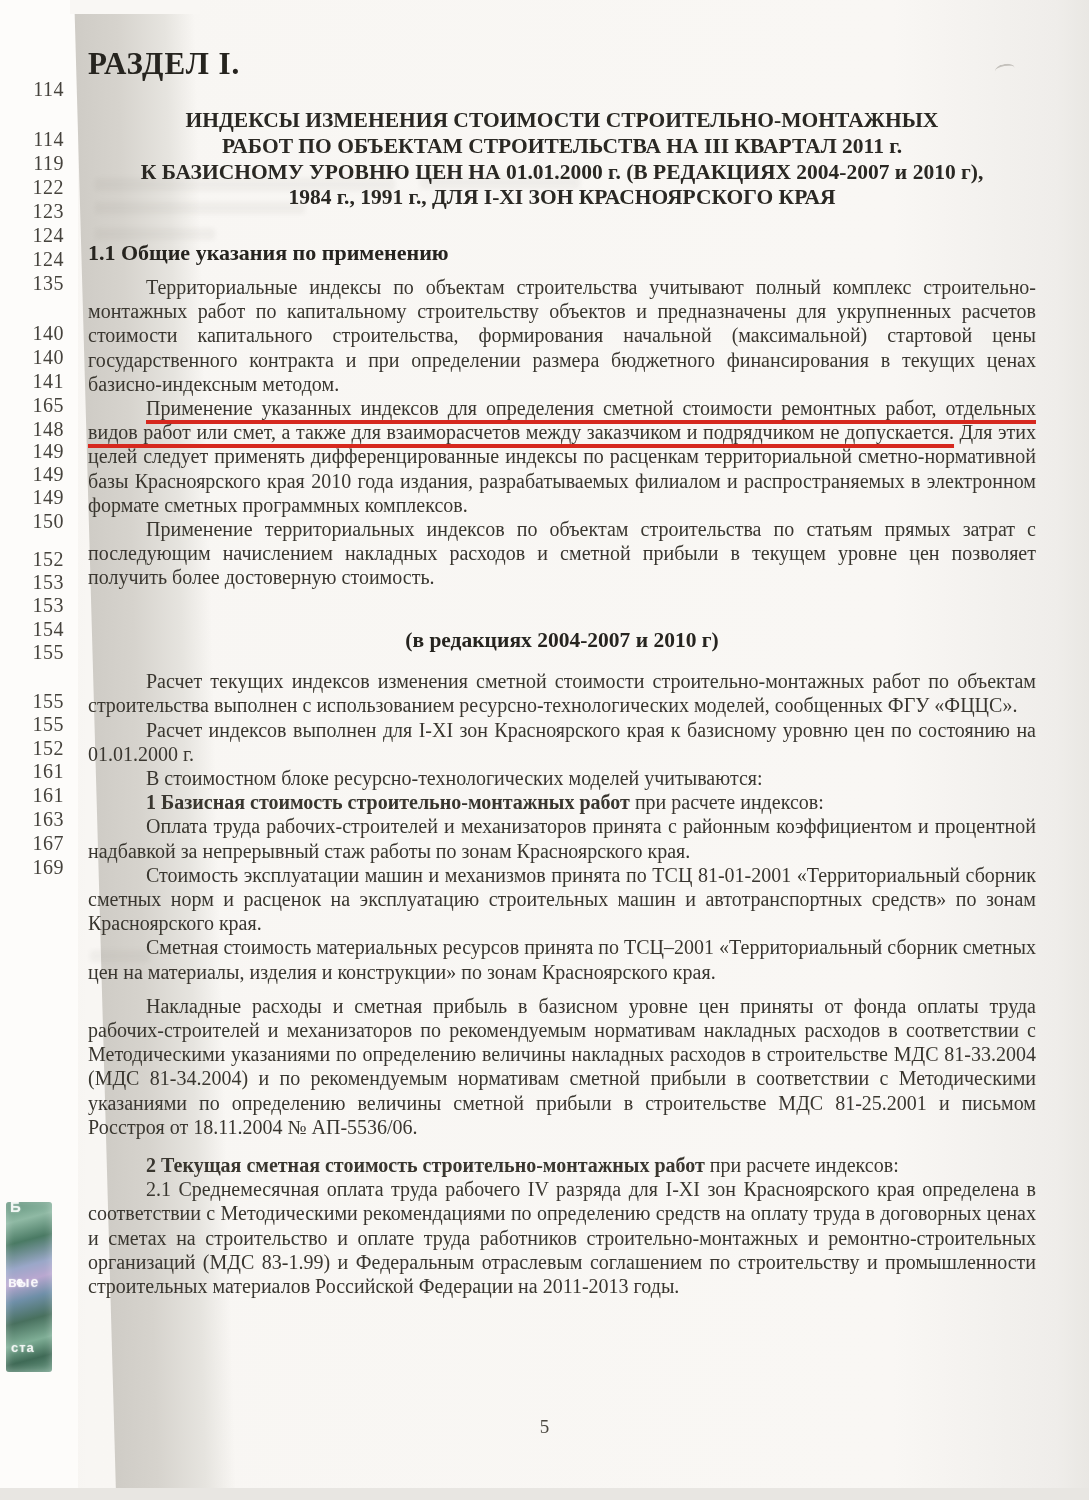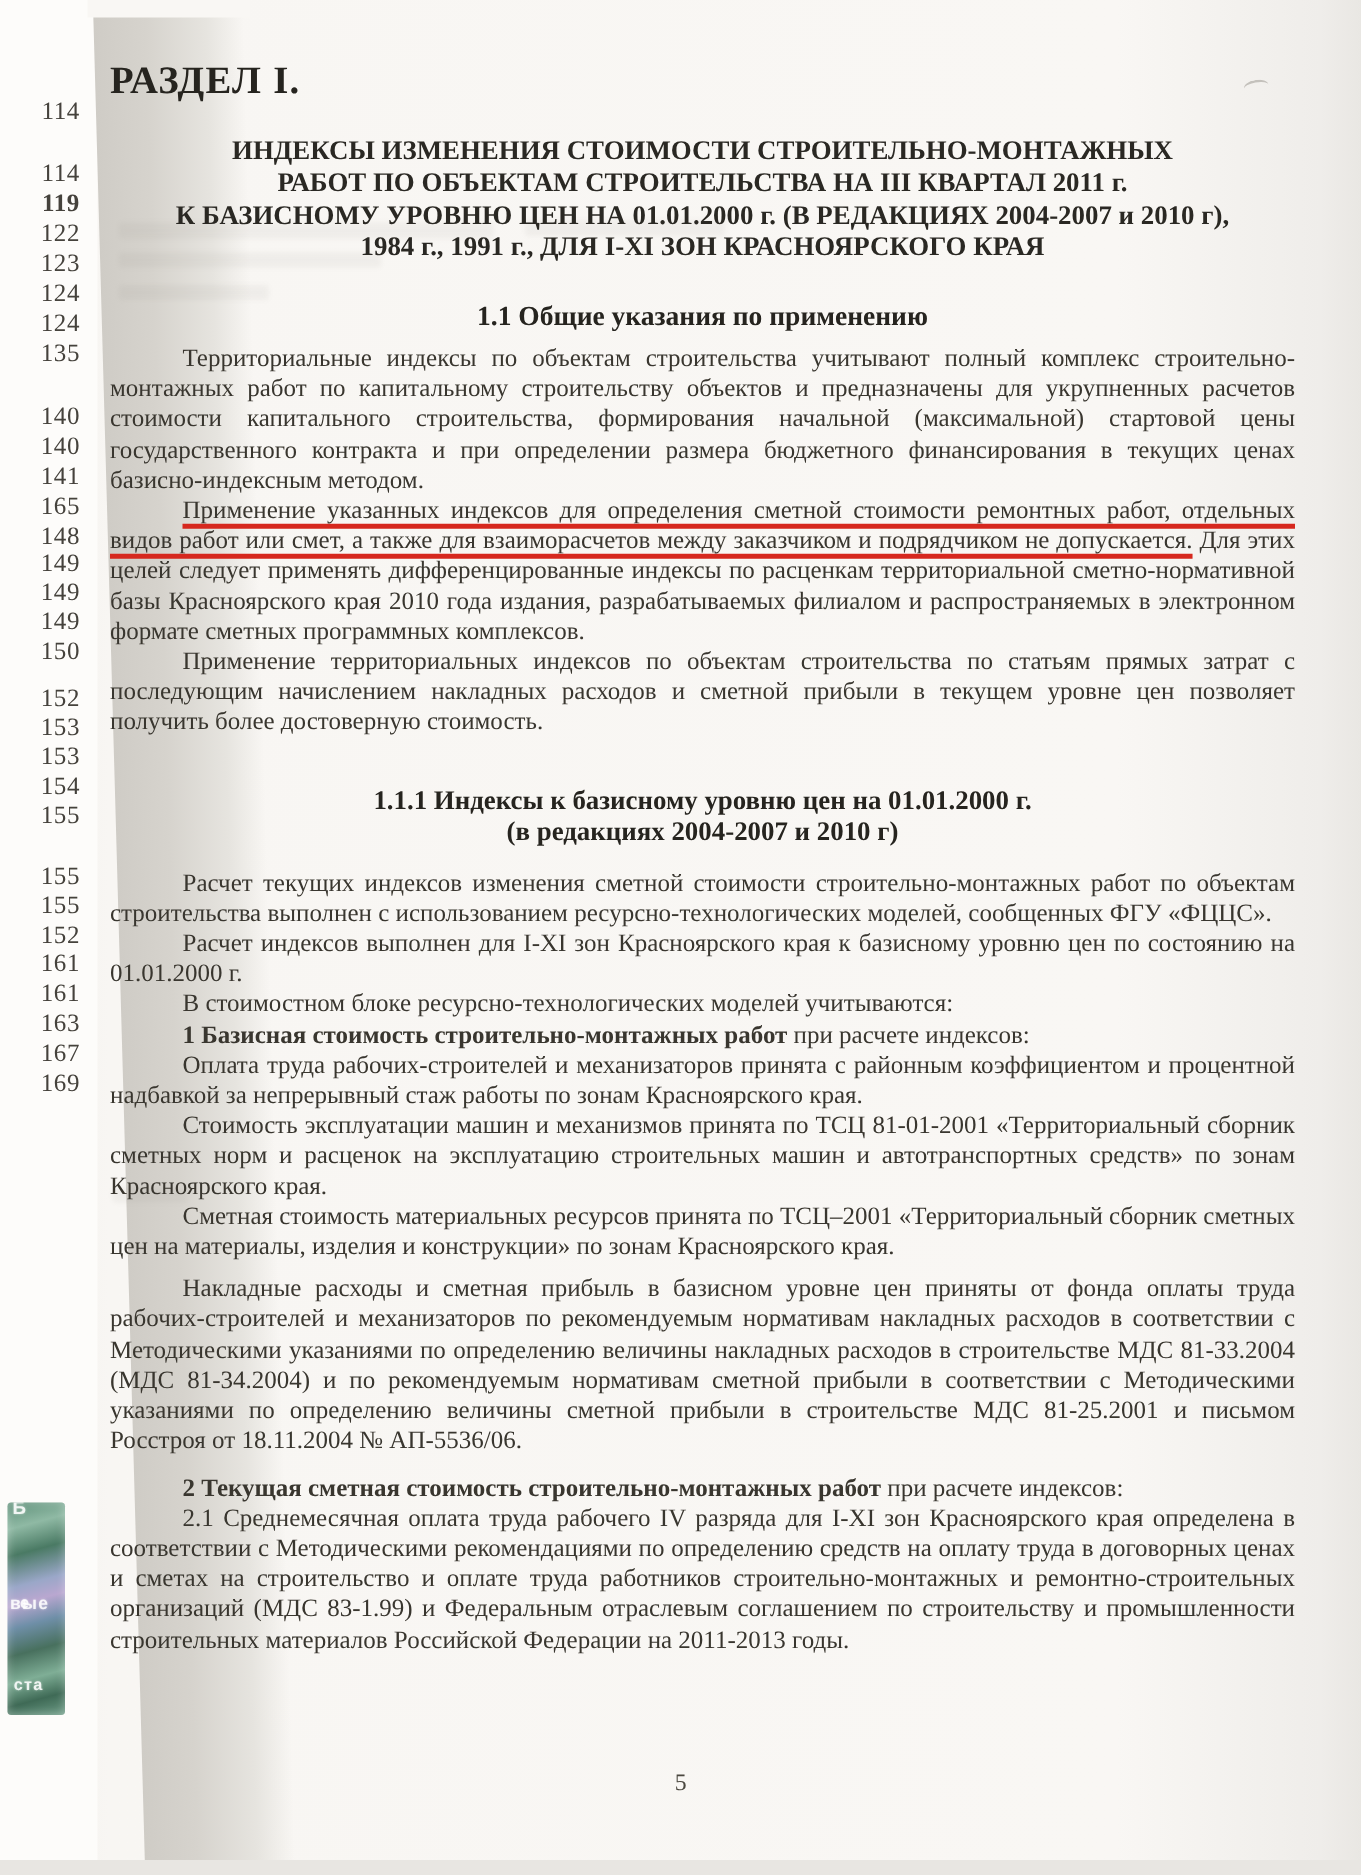--- a/index.html
+++ b/index.html
@@ -23,21 +23,21 @@
     position:absolute;right:8px;font-size:20px;color:#45423c;letter-spacing:.5px;
     font-family:"Liberation Serif","DejaVu Serif",serif;
   }
   
   .ghost{position:absolute;background:#8a867e;opacity:.08;filter:blur(2px);border-radius:3px;}
   .squiggle{position:absolute;left:995px;top:64px;width:20px;height:9px;border-top:2px solid #b9b6b0;border-radius:50%;transform:rotate(-10deg);opacity:.8;}
   
   .content{position:absolute;left:88px;top:0;width:948px;}
   .h-razdel{position:absolute;top:46px;width:100%;text-align:left;font-size:31px;font-weight:bold;color:#26241f;letter-spacing:1px;}
   .doc-title{position:absolute;top:108px;width:100%;text-align:center;font-size:21.5px;line-height:25.8px;font-weight:bold;color:#2a2823;}
-  .h-11{position:absolute;top:240px;width:100%;text-align:center;font-size:22px;font-weight:bold;color:#26241f;}
+  .h-11{position:absolute;top:240px;width:100%;font-size:22px;font-weight:bold;color:#26241f;}
   .flow{position:absolute;top:275px;width:100%;font-size:20px;line-height:24.2px;text-align:justify;}
   .flow p{margin:0;text-indent:58px;}
   .h-111{margin:38px 0 16px 0;text-align:center;text-indent:0 !important;font-size:21.5px;line-height:25.5px;font-weight:bold;color:#26241f;}
   .b{font-weight:bold;}
   .ru{
     text-decoration:underline;
     text-decoration-color:#d6281e;
     text-decoration-thickness:4px;
     text-underline-offset:5px;
     text-decoration-skip-ink:none;
@@ -70,21 +70,21 @@
   <div class="ghost" style="left:95px;top:178px;width:300px;height:13px;"></div>
   <div class="ghost" style="left:420px;top:176px;width:160px;height:13px;"></div>
   <div class="ghost" style="left:95px;top:202px;width:210px;height:12px;"></div>
   <div class="ghost" style="left:95px;top:228px;width:120px;height:12px;"></div>
   <div class="ghost" style="left:90px;top:950px;width:60px;height:12px;"></div>
   <div class="squiggle"></div>
 
   <div class="margin-numbers">
       <div class="margin-num" style="top: 78px;">114</div>
       <div class="margin-num" style="top: 128px;">114</div>
-      <div class="margin-num" style="top: 152px; font-weight: bold;">119</div>
+      <div class="margin-num" style="top: 152px;">119</div>
       <div class="margin-num" style="top: 176px;">122</div>
       <div class="margin-num" style="top: 200px;">123</div>
       <div class="margin-num" style="top: 224px;">124</div>
       <div class="margin-num" style="top: 248px;">124</div>
       <div class="margin-num" style="top: 272px;">135</div>
       <div class="margin-num" style="top: 322px;">140</div>
       <div class="margin-num" style="top: 346px;">140</div>
       <div class="margin-num" style="top: 370px;">141</div>
       <div class="margin-num" style="top: 394px;">165</div>
       <div class="margin-num" style="top: 418px;">148</div>
@@ -122,21 +122,20 @@
 
     <div class="flow">
 
       <p>Территориальные индексы по объектам строительства учитывают полный комплекс строительно-монтажных работ по капитальному строительству объектов и предназначены для укрупненных расчетов стоимости капитального строительства, формирования начальной (максимальной) стартовой цены государственного контракта и при определении размера бюджетного финансирования в текущих ценах базисно-индексным методом.</p>
 
       <p><span class="ru">Применение указанных индексов для определения сметной стоимости ремонтных работ, отдельных видов работ или смет, а также для взаиморасчетов между заказчиком и подрядчиком не допускается.</span><span> Для этих целей следует применять дифференцированные индексы по расценкам территориальной сметно-нормативной базы Красноярского края 2010 года издания, разрабатываемых филиалом и распространяемых в электронном формате сметных программных комплексов.</span></p>
 
       <p>Применение территориальных индексов по объектам строительства по статьям прямых затрат с последующим начислением накладных расходов и сметной прибыли в текущем уровне цен позволяет получить более достоверную стоимость.</p>
 
       <div class="h-111">
-        <div>1.1.1 Индексы к базисному уровню цен на 01.01.2000 г.</div>
         <div>(в редакциях 2004-2007 и 2010 г)</div>
       </div>
 
       <p>Расчет текущих индексов изменения сметной стоимости строительно-монтажных работ по объектам строительства выполнен с использованием ресурсно-технологических моделей, сообщенных ФГУ «ФЦЦС».</p>
 
       <p>Расчет индексов выполнен для I-XI зон Красноярского края к базисному уровню цен по состоянию на 01.01.2000 г.</p>
 
       <p>В стоимостном блоке ресурсно-технологических моделей учитываются:</p>
 
       <p><span class="b">1 Базисная стоимость строительно-монтажных работ</span><span> при расчете индексов:</span></p>

